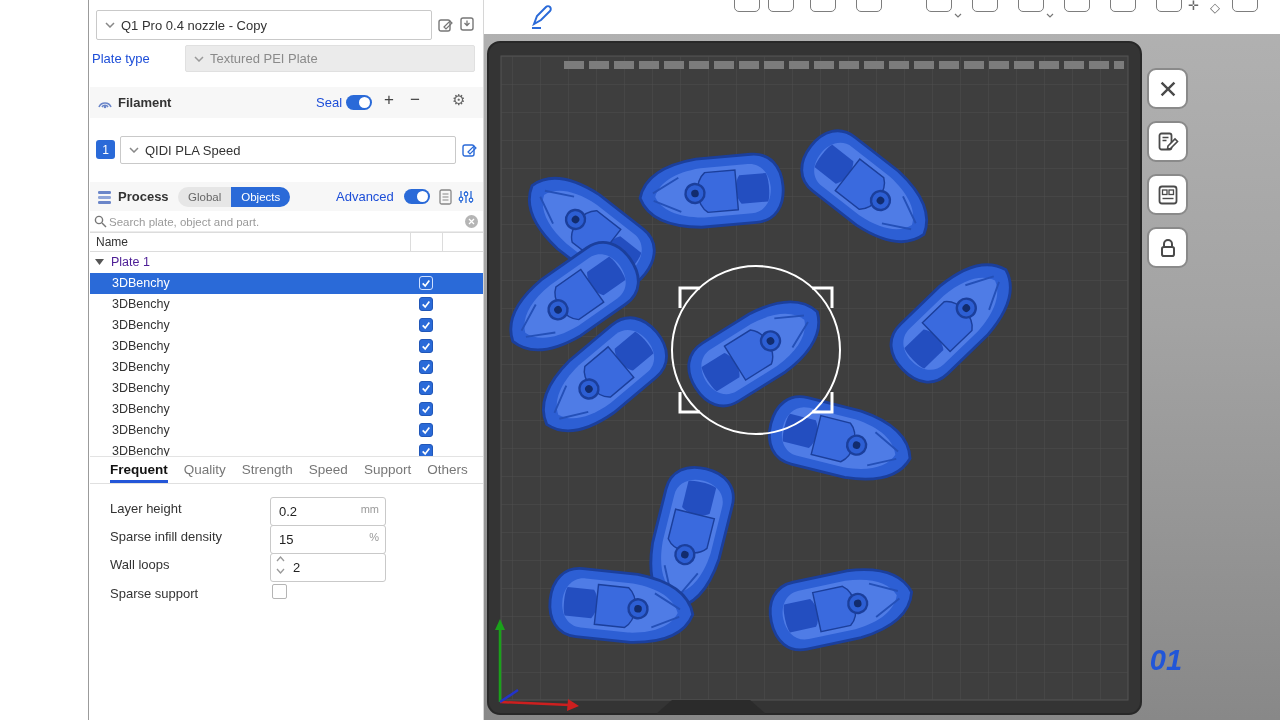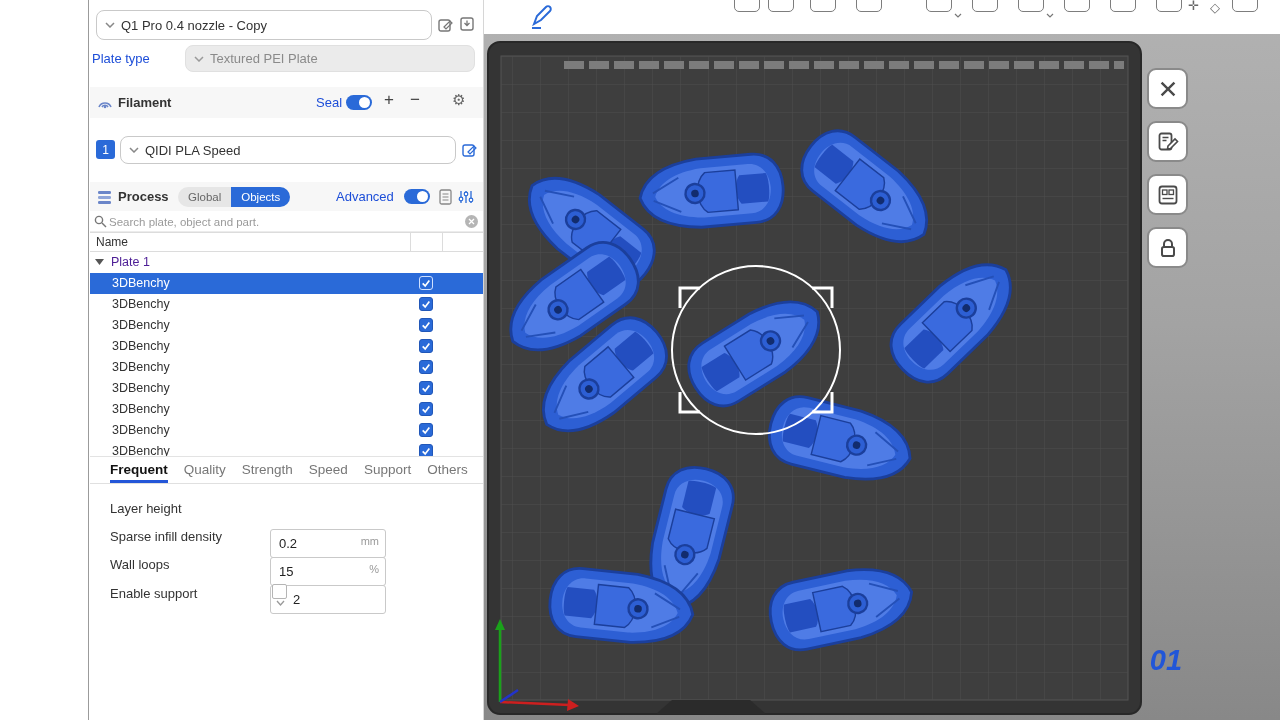--- a/index.html
+++ b/index.html
@@ -7,21 +7,21 @@
     font-family:"Liberation Sans",sans-serif;color:#333;}
   .app{position:relative;width:1280px;height:720px;}
 
   
   .gutter{position:absolute;left:0;top:0;width:89px;height:720px;background:#fff;border-right:1px solid #9b9b9b;}
 
   
   .panel{position:absolute;left:90px;top:0;width:393px;height:720px;background:#fff;}
   .panel .abs{position:absolute;}
 
-  .select-box{display:flex;align-items:center;gap:6px;border:1px solid #c9c9c9;border-radius:8px;background:#fff;padding:0 8px;font-size:13px;color:#333;}
+  .select-box{display:flex;align-items:center;gap:6px;border:1px solid #c9c9c9;border-radius:2px;background:#fff;padding:0 8px;font-size:13px;color:#333;}
   .select-box.filled{background:#ebebeb;border:1px solid #e0e0e0;color:#8a8a8a;}
   .caret svg{display:block;}
 
   .preset-box{left:6px;top:10px;width:336px;height:30px;}
   .icon-btn{display:flex;align-items:center;justify-content:center;}
 
   .lbl{font-size:13px;color:#1d4ed8;}
   .section-band{left:0;top:0;width:393px;background:#f7f7f7;display:flex;align-items:center;}
   .sec-title{font-weight:700;font-size:13px;color:#333;}
 
@@ -51,21 +51,21 @@
   .obj-row.selected{background:#2a6ad8;}
   .obj-row.selected .obj-label{color:#fff;}
   .obj-check{position:absolute;left:329px;top:3px;width:14px;height:14px;background:#2a6ad8;border:1px solid #2157b8;border-radius:3px;display:flex;align-items:center;justify-content:center;}
   .obj-row.selected .obj-check{border-color:#cfe0ff;}
 
   .tabs{left:0;top:456px;width:393px;height:28px;border-top:1px solid #e3e3e3;border-bottom:1px solid #e0e0e0;display:flex;align-items:stretch;padding-left:20px;gap:16px;}
   .tab{font-size:13.5px;color:#777;display:flex;align-items:center;border-bottom:3px solid transparent;padding-top:2px;}
   .tab.active{color:#111;font-weight:700;border-bottom-color:#2456d8;}
 
   .set-label{position:absolute;left:20px;font-size:13px;color:#333;}
-  .input-wrap{position:absolute;left:180px;width:116px;height:29px;margin-top:32px;}
+  .input-wrap{position:absolute;left:180px;width:116px;height:29px;}
   .input-wrap input{width:100%;height:100%;border:1px solid #c9c9c9;border-radius:3px;font-size:13px;color:#222;padding-left:8px;outline:none;font-family:"Liberation Sans",sans-serif;}
   .input-wrap .unit{position:absolute;right:7px;top:6px;font-size:11px;color:#9a9a9a;}
   .input-wrap.spin input{padding-left:22px;}
   .spinner{position:absolute;left:4px;top:3px;width:12px;height:18px;display:flex;flex-direction:column;align-items:center;justify-content:space-between;}
   .checkbox{position:absolute;left:182px;width:15px;height:15px;border:1px solid #b5b5b5;border-radius:2px;background:#fff;}
 
   
   .vp{position:absolute;left:483px;top:0;width:797px;height:720px;background:linear-gradient(180deg,#b2b2b2 0%,#a3a3a3 45%,#888 100%);border-left:1px solid #d6d6d6;}
   .bed-svg{position:absolute;left:0;top:0;}
   .vp-top{position:absolute;left:0;top:0;width:797px;height:34px;background:#fff;overflow:hidden;}
@@ -314,21 +314,21 @@
       <span class="spinner">
         <svg width="9" height="6" viewBox="0 0 9 6">
             <polyline points="1,5 4.5,1 8,5" fill="none" stroke="#999" stroke-width="1.3"></polyline>
           </svg>
         <svg width="9" height="6" viewBox="0 0 9 6">
             <polyline points="1,1 4.5,5 8,1" fill="none" stroke="#999" stroke-width="1.3"></polyline>
           </svg>
       </span>
     </div>
 
-    <span class="set-label" style="top:586px;">Enable support</span>
+    <span class="set-label" style="top:586px;">Sparse support</span>
     <span class="checkbox" style="top:584px;"></span>
   </div>
 
   <div class="vp">
 
     <svg class="bed-svg" width="797" height="720" viewBox="0 0 797 720">
       <defs>
         <pattern id="grid" width="28" height="28" patternUnits="userSpaceOnUse">
           <path d="M28,0 L0,0 0,28" fill="none" stroke="#4d4d4d" stroke-width="1"></path>
         </pattern>

